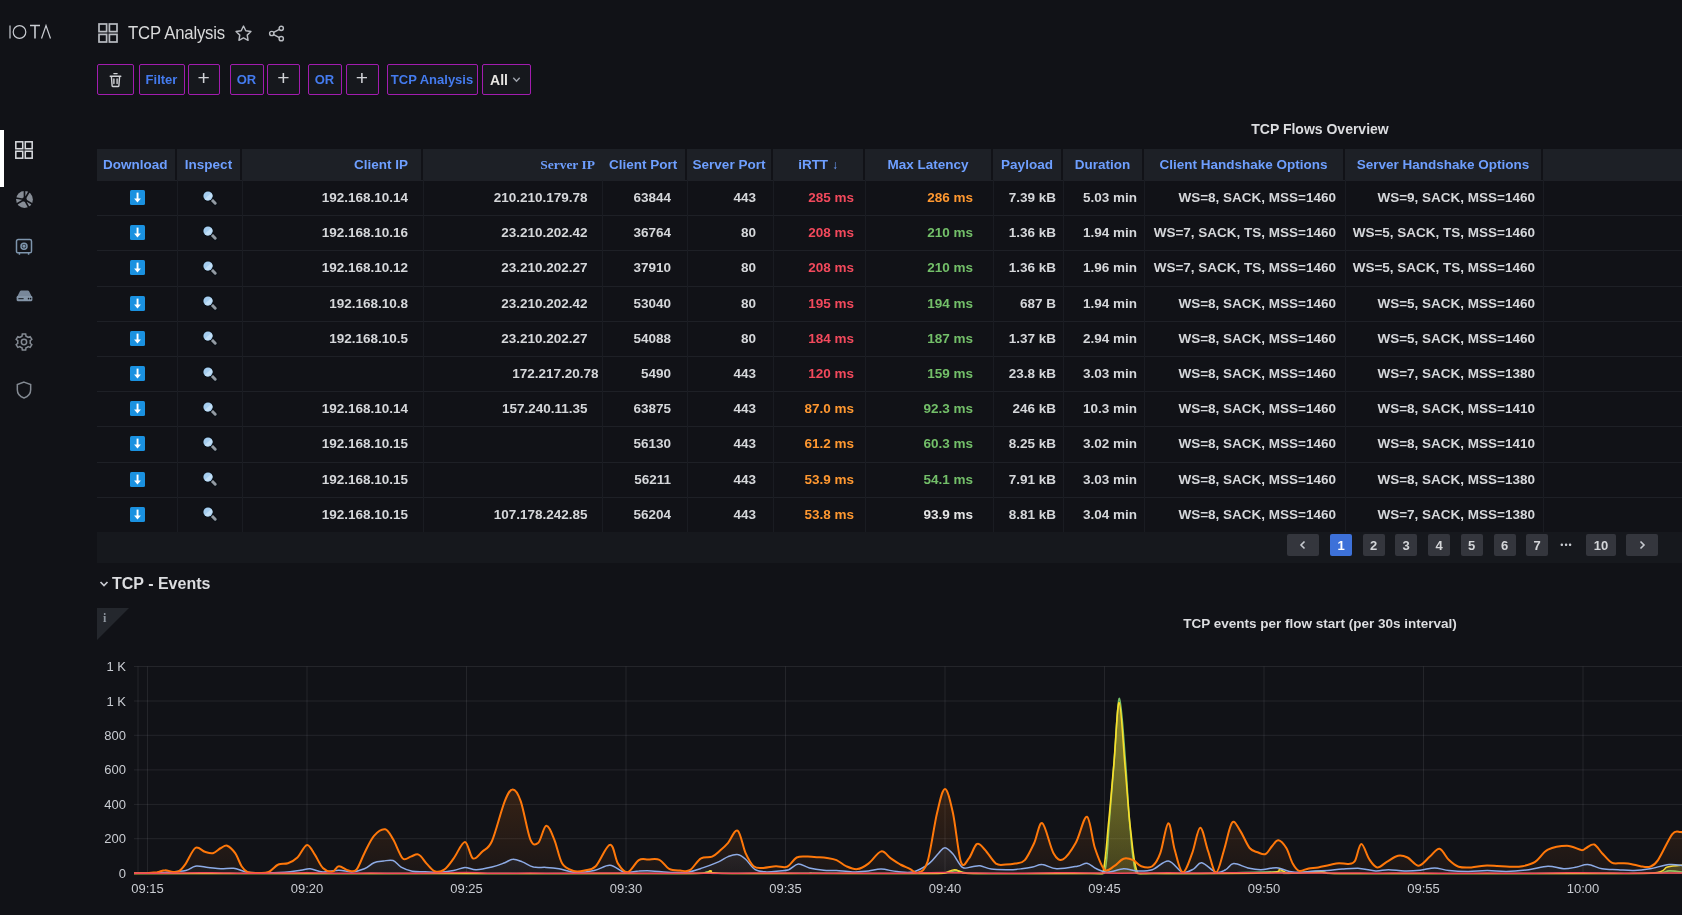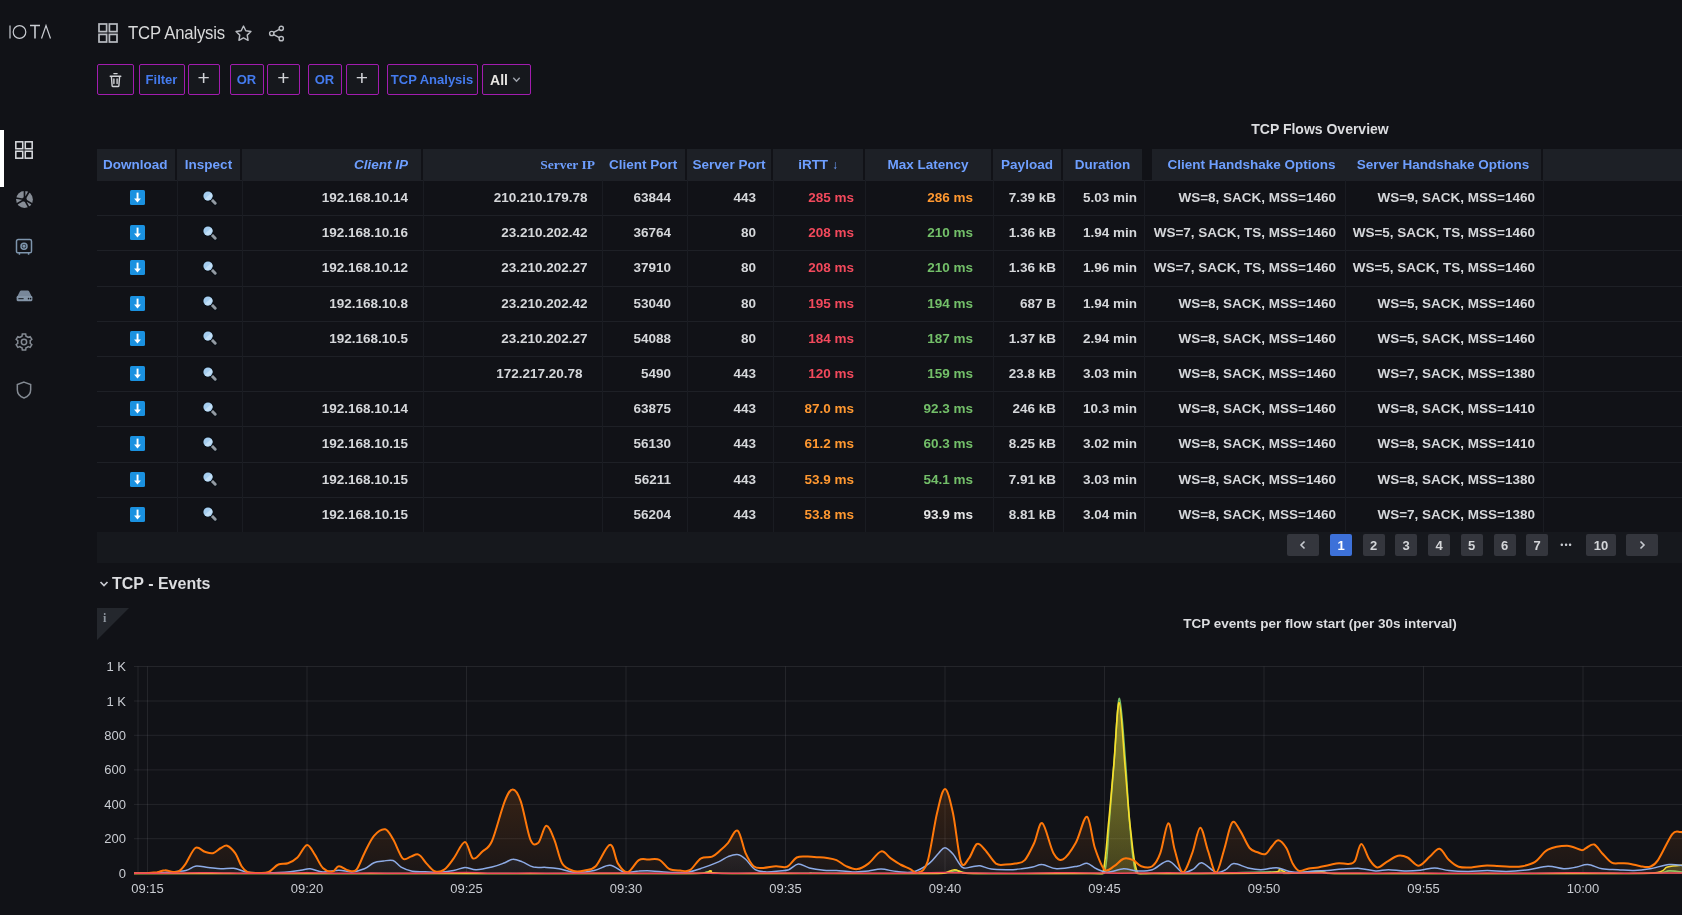--- a/index.html
+++ b/index.html
@@ -169,29 +169,29 @@
       <span class="alltxt">All</span> 
       <svg width="11" height="11" viewBox="0 0 12 12" style="margin-left:3px">
         <path d="M2.5 4.2 L6 7.8 L9.5 4.2" fill="none" stroke="#9da2ab" stroke-width="1.6"></path>
       </svg>
     </div>
 
   <div id="tblttl">TCP Flows Overview</div>
   <div id="thead">
       <div class="hcell hl" style="left:97.0px;width:78.0px;">Download</div>
 <div class="hcell hc" style="left:177.0px;width:63.0px;">Inspect</div>
-<div class="hcell hr" style="left:242.0px;width:179.0px;font-style:italic;">Client IP</div>
+<div class="hcell hr" style="left:242.0px;width:179.0px;">Client IP</div>
 <div class="hcell hr" style="left:423.0px;width:185px;font-family:Liberation Serif, serif;">Server IP</div>
 <div class="hcell hc" style="left:601.5px;width:83.5px;">Client Port</div>
 <div class="hcell hc" style="left:687.0px;width:84.0px;">Server Port</div>
 <div class="hcell hc" style="left:773.0px;width:90.0px;">iRTT <span style="font-size:12px">↓</span></div>
 <div class="hcell hc" style="left:865.0px;width:126.0px;">Max Latency</div>
 <div class="hcell hc" style="left:993.0px;width:68.0px;">Payload</div>
 <div class="hcell hc" style="left:1063.0px;width:79.0px;">Duration</div>
-<div class="hcell hc" style="left:1144.0px;width:199.0px;margin-left:8px;">Client Handshake Options</div>
+<div class="hcell hc" style="left:1144.0px;width:199.0px;">Client Handshake Options</div>
 <div class="hcell hc" style="left:1345.0px;width:196.0px;">Server Handshake Options</div>
 <div class="hcell hc" style="left:1543.0px;width:139.0px;"></div>
     </div>
   <div id="tbody">
   <div class="trow" style="top:180.0px">
 <div class="tcell tcc" style="left:97.0px;width:80.0px">
           <div class="cic">
             <svg width="15" height="15" viewBox="0 0 15 15">
               <rect x="0" y="0" width="15" height="15" rx="1.5" fill="#1A91E0"></rect>
               <rect x="6.6" y="2.6" width="1.9" height="7" fill="#fff"></rect>
@@ -383,21 +383,21 @@
           <div class="cic">
             <svg width="16" height="16" viewBox="0 0 16 16">
               <line x1="9.5" y1="9.5" x2="13.6" y2="13.6" stroke="#0c1117" stroke-width="5.2" stroke-linecap="round"></line>
               <line x1="9.5" y1="9.5" x2="13.2" y2="13.2" stroke="#939aa2" stroke-width="3" stroke-linecap="round"></line>
               <circle cx="6" cy="6" r="5.8" fill="#0c1117"></circle>
               <circle cx="6" cy="6" r="4.6" fill="#a6cef0"></circle>
               <path d="M2.7 9 L9.2 2.9 A4.6 4.6 0 0 1 10.6 6.2 L6.4 10.55 A4.6 4.6 0 0 1 2.7 9 Z" fill="#c3dff7" opacity="0.95"></path>
             </svg>
           </div>
         </div>
-<div class="tcell tcr" style="left:418px;width:178.5px;padding-right:14px">172.217.20.78</div>
+<div class="tcell tcr" style="left:434px;width:178.5px;padding-right:14px">172.217.20.78</div>
 <div class="tcell tcr" style="left:601.5px;width:85.5px;padding-right:16px">5490</div>
 <div class="tcell tcr" style="left:687.0px;width:86.0px;padding-right:17px">443</div>
 <div class="tcell tcr" style="left:773.0px;width:92.0px;padding-right:11px">
           <span style="color:#F2495C">120 ms</span>
         </div>
 <div class="tcell tcr" style="left:865.0px;width:128.0px;padding-right:20px">
           <span style="color:#73BF69">159 ms</span>
         </div>
 <div class="tcell tcr" style="left:993.0px;width:70.0px;padding-right:7px">23.8 kB</div>
 <div class="tcell tcr" style="left:1063.0px;width:81.0px;padding-right:7px">3.03 min</div>
@@ -419,20 +419,21 @@
             <svg width="16" height="16" viewBox="0 0 16 16">
               <line x1="9.5" y1="9.5" x2="13.6" y2="13.6" stroke="#0c1117" stroke-width="5.2" stroke-linecap="round"></line>
               <line x1="9.5" y1="9.5" x2="13.2" y2="13.2" stroke="#939aa2" stroke-width="3" stroke-linecap="round"></line>
               <circle cx="6" cy="6" r="5.8" fill="#0c1117"></circle>
               <circle cx="6" cy="6" r="4.6" fill="#a6cef0"></circle>
               <path d="M2.7 9 L9.2 2.9 A4.6 4.6 0 0 1 10.6 6.2 L6.4 10.55 A4.6 4.6 0 0 1 2.7 9 Z" fill="#c3dff7" opacity="0.95"></path>
             </svg>
           </div>
         </div>
 <div class="tcell tcr" style="left:242.0px;width:181.0px;padding-right:15px">192.168.10.14</div>
+<div class="tcell tcr" style="left:423.0px;width:178.5px;padding-right:14px">157.240.11.35</div>
 <div class="tcell tcr" style="left:601.5px;width:85.5px;padding-right:16px">63875</div>
 <div class="tcell tcr" style="left:687.0px;width:86.0px;padding-right:17px">443</div>
 <div class="tcell tcr" style="left:773.0px;width:92.0px;padding-right:11px">
           <span style="color:#FF9830">87.0 ms</span>
         </div>
 <div class="tcell tcr" style="left:865.0px;width:128.0px;padding-right:20px">
           <span style="color:#73BF69">92.3 ms</span>
         </div>
 <div class="tcell tcr" style="left:993.0px;width:70.0px;padding-right:7px">246 kB</div>
 <div class="tcell tcr" style="left:1063.0px;width:81.0px;padding-right:7px">10.3 min</div>
@@ -524,20 +525,21 @@
             <svg width="16" height="16" viewBox="0 0 16 16">
               <line x1="9.5" y1="9.5" x2="13.6" y2="13.6" stroke="#0c1117" stroke-width="5.2" stroke-linecap="round"></line>
               <line x1="9.5" y1="9.5" x2="13.2" y2="13.2" stroke="#939aa2" stroke-width="3" stroke-linecap="round"></line>
               <circle cx="6" cy="6" r="5.8" fill="#0c1117"></circle>
               <circle cx="6" cy="6" r="4.6" fill="#a6cef0"></circle>
               <path d="M2.7 9 L9.2 2.9 A4.6 4.6 0 0 1 10.6 6.2 L6.4 10.55 A4.6 4.6 0 0 1 2.7 9 Z" fill="#c3dff7" opacity="0.95"></path>
             </svg>
           </div>
         </div>
 <div class="tcell tcr" style="left:242.0px;width:181.0px;padding-right:15px">192.168.10.15</div>
+<div class="tcell tcr" style="left:423.0px;width:178.5px;padding-right:14px">107.178.242.85</div>
 <div class="tcell tcr" style="left:601.5px;width:85.5px;padding-right:16px">56204</div>
 <div class="tcell tcr" style="left:687.0px;width:86.0px;padding-right:17px">443</div>
 <div class="tcell tcr" style="left:773.0px;width:92.0px;padding-right:11px">
           <span style="color:#FF9830">53.8 ms</span>
         </div>
 <div class="tcell tcr" style="left:865.0px;width:128.0px;padding-right:20px">
           <span style="color:#e5e5e5">93.9 ms</span>
         </div>
 <div class="tcell tcr" style="left:993.0px;width:70.0px;padding-right:7px">8.81 kB</div>
 <div class="tcell tcr" style="left:1063.0px;width:81.0px;padding-right:7px">3.04 min</div>

